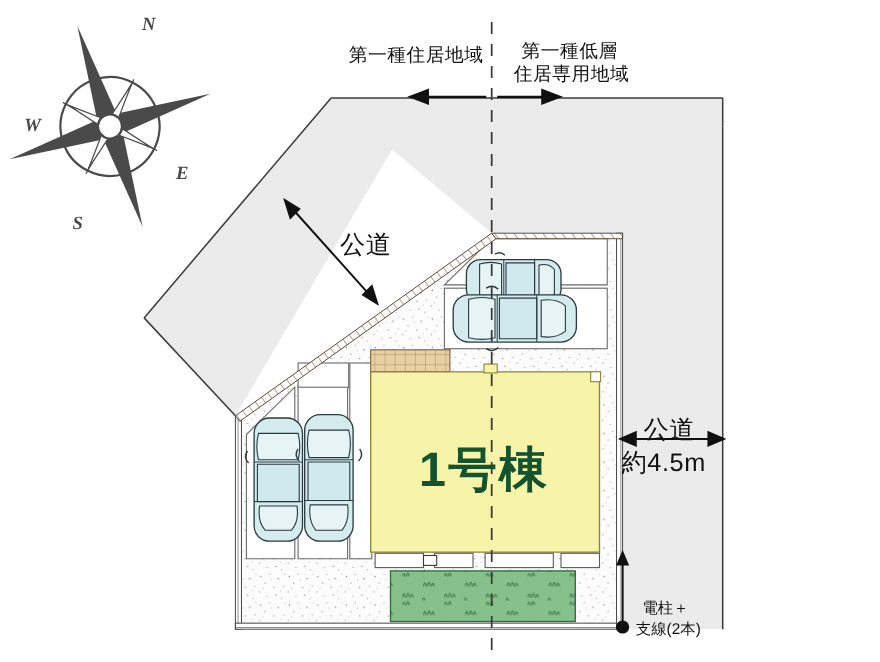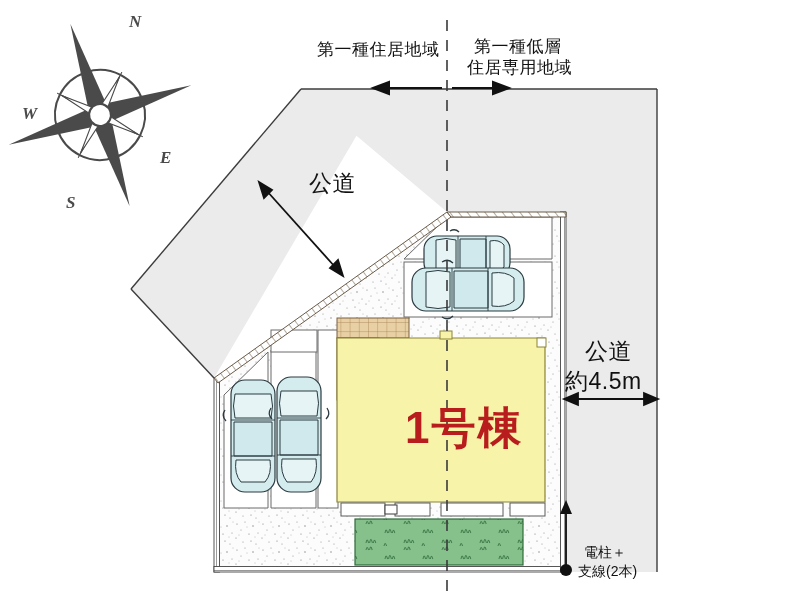--- a/index.html
+++ b/index.html
@@ -7,23 +7,23 @@
     width:800px;height:602px;position:relative;overflow:hidden;
     font-family:"Liberation Sans","DejaVu Sans",sans-serif;
     color:#1a1a1a;
   }
   #stage{position:absolute;left:0;top:0;width:800px;height:602px;}
   svg#plan{position:absolute;left:0;top:0;width:800px;height:602px;}
 
   .txt{position:absolute;white-space:nowrap;line-height:1.18;}
   .zone-label{font-size:17px;font-weight:500;color:#111;letter-spacing:.5px;margin-left:12px;}
   .zone-label.two{text-align:center;}
-  .road-label{font-size:23px;font-weight:500;color:#111;text-align:center;letter-spacing:.5px;}
+  .road-label{font-size:23px;font-weight:500;color:#111;text-align:center;letter-spacing:.5px;margin-top:39px;}
   .pole-label{font-size:14px;font-weight:500;color:#111;text-align:center;line-height:1.35;margin-top:24px;}
-  .bldg-label{font-size:44px;font-weight:700;color:#b91c1c;letter-spacing:2px;margin-left:24px;}
+  .bldg-label{font-size:44px;font-weight:700;color:#14532d;letter-spacing:2px;}
   .compass-letter{font-style:italic;font-weight:700;font-size:17px;color:#4a4a4a;font-family:"Liberation Serif","DejaVu Serif",serif;}
 </style>
 </head>
 <body>
 
 <div id="stage">
 
   <svg id="plan" viewBox="0 0 800 602">
     <defs>
 

